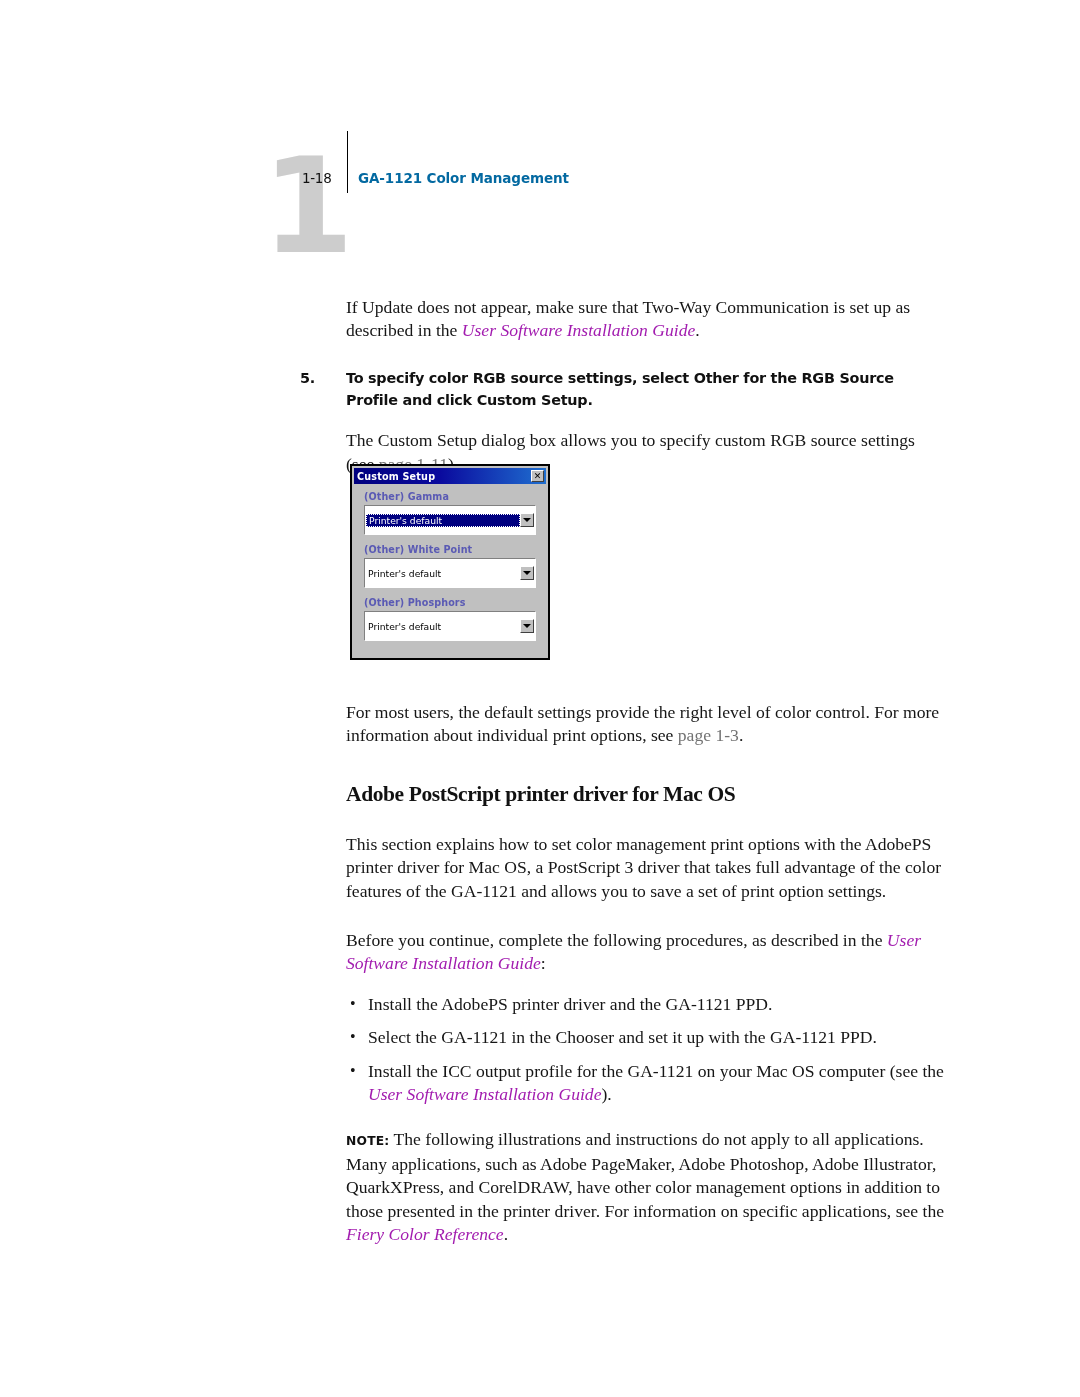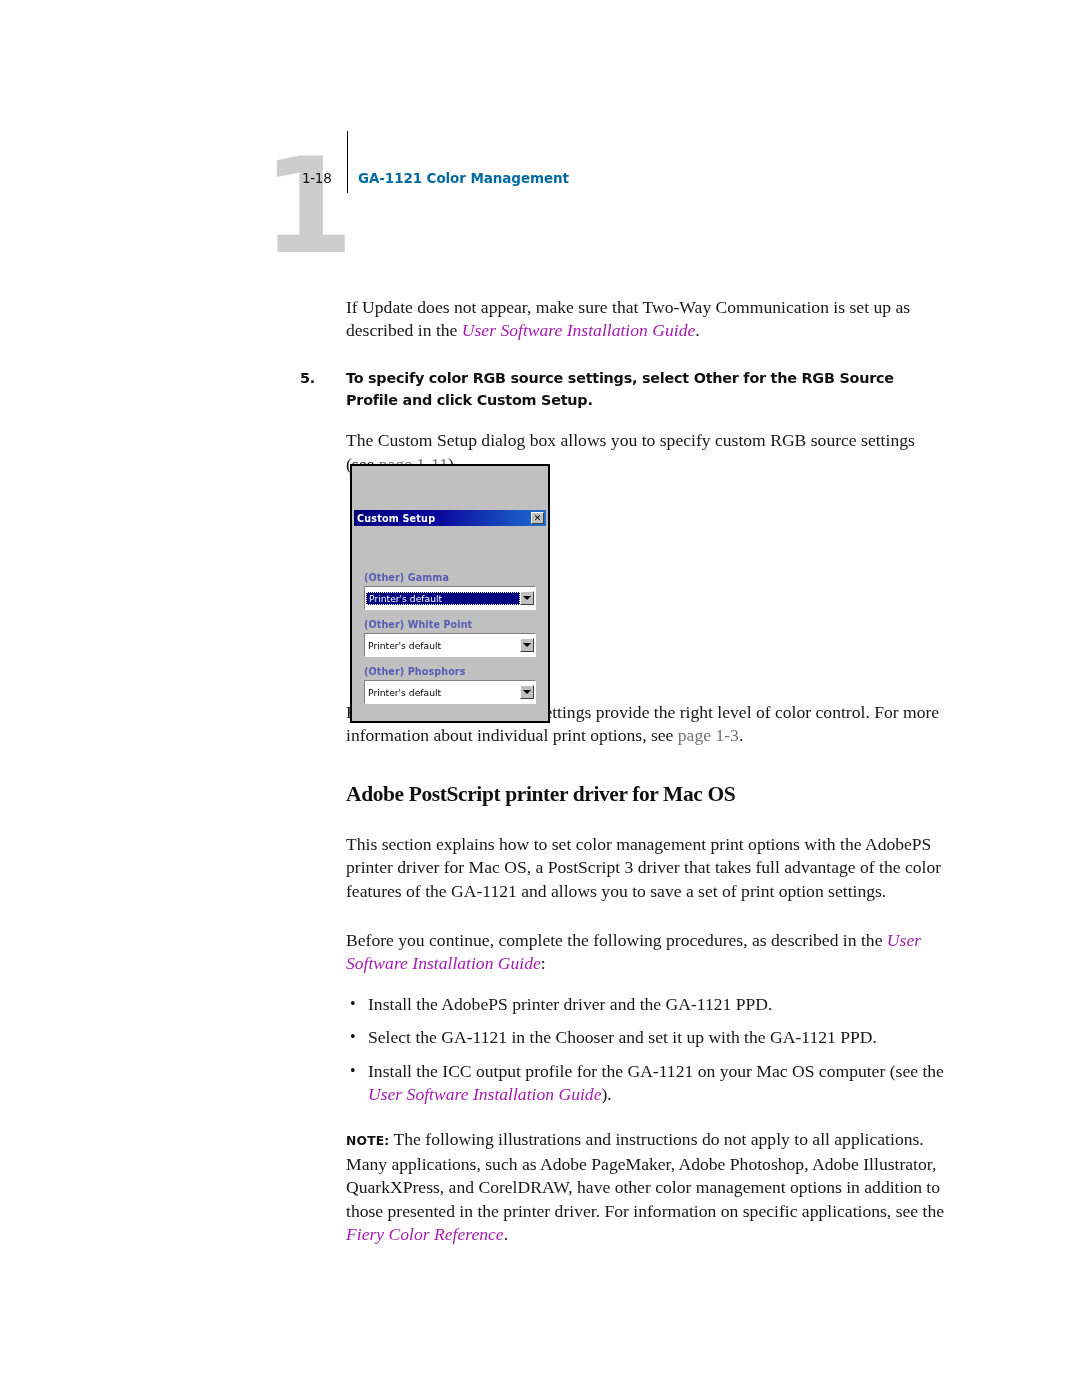--- a/index.html
+++ b/index.html
@@ -168,21 +168,20 @@
     box-sizing: border-box;
     width: 200px;
   }
   .dlg-titlebar {
     height: 16px;
     background: linear-gradient(to right, #00007e 0%, #0a0a9e 45%, #1f6fd0 100%);
     display: flex;
     align-items: center;
     padding: 0 2px 0 3px;
     box-sizing: border-box;
-    margin-top: 42px;
   }
   .dlg-title {
     flex: 1;
     font-family: "DejaVu Sans", sans-serif;
     font-weight: bold;
     font-size: 9.6px;
     color: #ffffff;
     letter-spacing: 0.2px;
     white-space: nowrap;
   }
@@ -198,33 +197,32 @@
     font-size: 9px;
     font-weight: bold;
     line-height: 10px;
     text-align: center;
     color: #000000;
     box-sizing: border-box;
     cursor: default;
   }
   .dlg-body {
     padding: 7px 10px 4px 10px;
-    margin-top: 39px;
   }
   .fld-label {
     font-family: "DejaVu Sans", sans-serif;
     font-weight: bold;
     font-size: 9.6px;
     color: #5a5ab4;
     margin-bottom: 3px;
     letter-spacing: 0.1px;
   }
   .combo {
     position: relative;
-    height: 24px;
+    height: 30px;
     background: #ffffff;
     border-top: 1px solid #808080;
     border-left: 1px solid #808080;
     border-right: 1px solid #ffffff;
     border-bottom: 1px solid #ffffff;
     box-sizing: border-box;
     margin-bottom: 9px;
     display: flex;
     align-items: center;
   }

